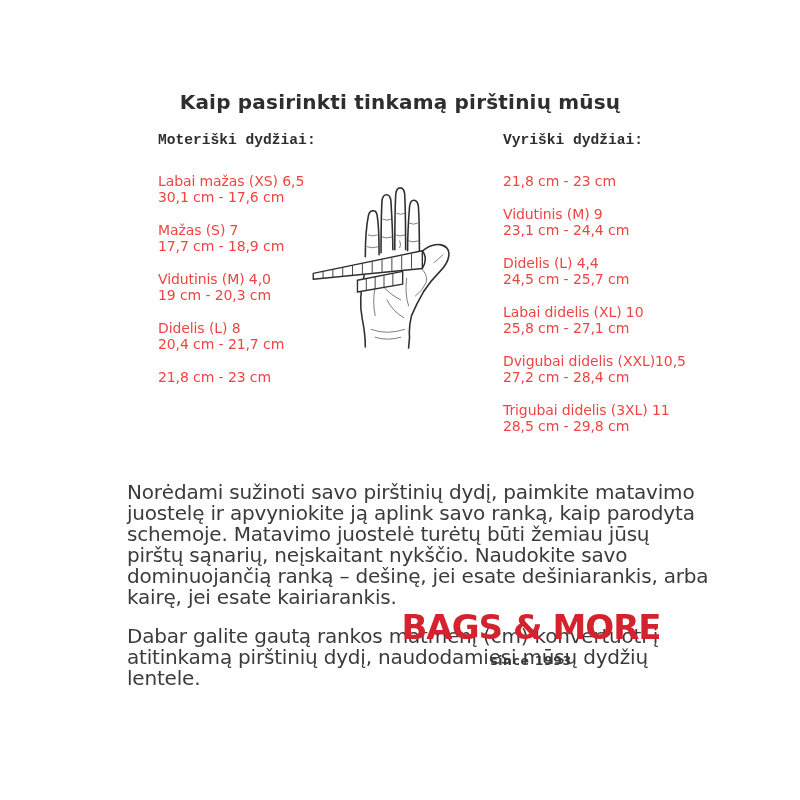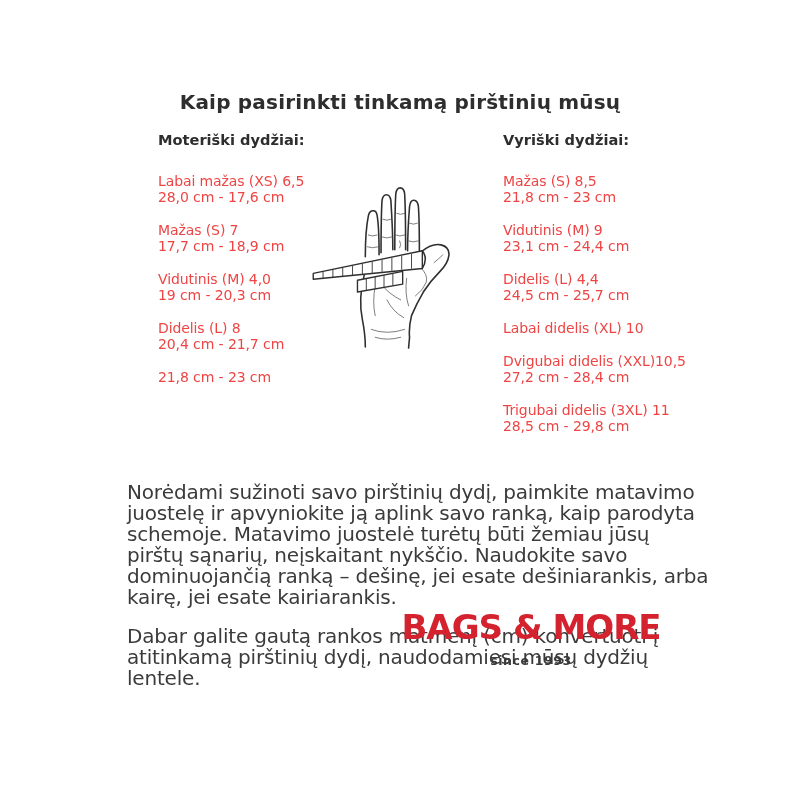--- a/index.html
+++ b/index.html
@@ -8,21 +8,21 @@
     font-family:"DejaVu Sans", sans-serif;color:#3c3c3c;overflow:hidden;
   }
   .page-title{
     position:absolute;top:90px;left:0;width:800px;text-align:center;
     font-size:20px;font-weight:bold;color:#2e2e2e;letter-spacing:.2px;margin:0;
   }
   .size-col{position:absolute;top:131px;}
   .col-women{left:158px;width:185px;}
   .col-men{left:503px;width:195px;}
   .col-heading{
-    font-size:14.6px;font-weight:bold;color:#2e2e2e;line-height:18px;margin:0 0 24px 0;
+    font-size:14.6px;font-weight:bold;color:#2e2e2e;line-height:18px;margin:0 0 24px 0;font-family:Liberation Mono, monospace;
   }
   .size-entry{margin:0 0 17px 0;}
   .size-label,.size-range{
     font-size:14px;line-height:16px;color:#ef4444;letter-spacing:-0.1px;white-space:nowrap;
   }
   .hand-illustration{position:absolute;left:309px;top:180px;width:150px;height:172px;}
   .instructions{position:absolute;left:127px;top:482px;width:584px;}
   .instructions p{
     margin:0;font-size:20px;line-height:21px;color:#3b3b3b;letter-spacing:-0.2px;
   }
@@ -45,21 +45,21 @@
 <body>
 
 <div class="canvas">
 
   <h1 class="page-title">Kaip pasirinkti tinkamą pirštinių mūsų</h1>
 
   <div class="size-col col-women">
     <div class="col-heading">Moteriški dydžiai:</div>
     <div class="size-entry">
       <div class="size-label">Labai mažas (XS) 6,5</div>
-      <div class="size-range">28,0 cm - 17,6 cm</div>
+      <div class="size-range">30,1 cm - 17,6 cm</div>
     </div>
     <div class="size-entry">
       <div class="size-label">Mažas (S) 7</div>
       <div class="size-range">17,7 cm - 18,9 cm</div>
     </div>
     <div class="size-entry">
       <div class="size-label">Vidutinis (M) 4,0</div>
       <div class="size-range">19 cm - 20,3 cm</div>
     </div>
     <div class="size-entry">
@@ -104,33 +104,33 @@
     <path class="tapefill" d="M 3,95 L 114,72 L 114,90 L 3,101 Z"></path>
     <path class="tick" d="M 13,93 L 13,99.9 M 23,91 L 23,98.8 M 33,89.1 L 33,97.8 M 43,87.1 L 43,96.7 M 53,85.1 L 53,95.6 M 63,83.1 L 63,94.5 M 73,81.1 L 73,93.4 M 83,79.2 L 83,92.4 M 93,77.2 L 93,91.3 M 103,75.2 L 103,90.2"></path>
     <path class="outline" d="M 114,72 Q 120,80 114,90"></path>
     <path class="tapefill" d="M 48,102 L 94,93 L 94,106 L 48,114 Z"></path>
     <path class="tick" d="M 57,100.2 L 57,112.4 M 66,98.5 L 66,110.9 M 75,96.7 L 75,109.3 M 84,94.9 L 84,107.7"></path>
   </svg>
 
   <div class="size-col col-men">
     <div class="col-heading">Vyriški dydžiai:</div>
     <div class="size-entry">
-      <div class="size-label">Mažas (S) 8,5</div>
       <div class="size-range">21,8 cm - 23 cm</div>
     </div>
     <div class="size-entry">
       <div class="size-label">Vidutinis (M) 9</div>
       <div class="size-range">23,1 cm - 24,4 cm</div>
     </div>
     <div class="size-entry">
       <div class="size-label">Didelis (L) 4,4</div>
       <div class="size-range">24,5 cm - 25,7 cm</div>
     </div>
     <div class="size-entry">
       <div class="size-label">Labai didelis (XL) 10</div>
+      <div class="size-range">25,8 cm - 27,1 cm</div>
     </div>
     <div class="size-entry">
       <div class="size-label">Dvigubai didelis (XXL)10,5</div>
       <div class="size-range">27,2 cm - 28,4 cm</div>
     </div>
     <div class="size-entry">
       <div class="size-label">Trigubai didelis (3XL) 11</div>
       <div class="size-range">28,5 cm - 29,8 cm</div>
     </div>
   </div>

